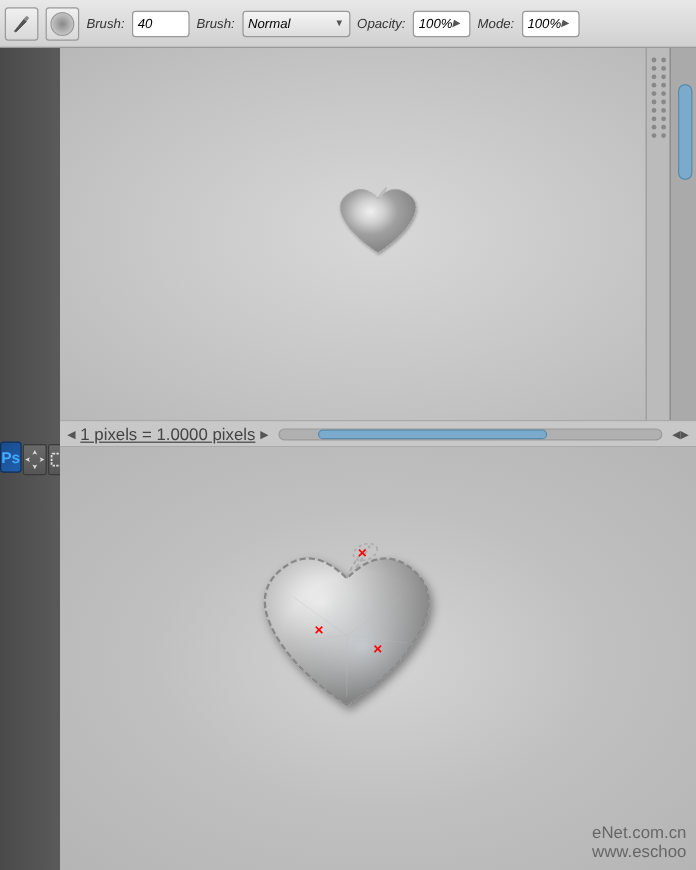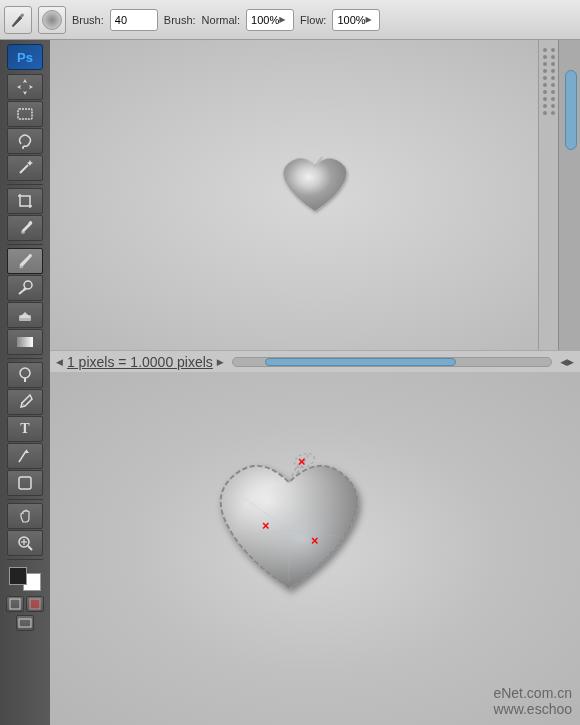--- a/index.html
+++ b/index.html
@@ -17,20 +17,21 @@
       width: 100%;
       height: 40px;
       background: linear-gradient(to bottom, #e8e8e8, #d0d0d0);
       border-bottom: 1px solid #999;
       display: flex;
       align-items: center;
       padding: 0 4px;
       gap: 6px;
       position: relative;
       z-index: 10;
+      font-style: italic;
     }
 
     .tool-icon-btn {
       width: 28px;
       height: 28px;
       background: linear-gradient(to bottom, #f0f0f0, #d8d8d8);
       border: 1px solid #999;
       border-radius: 3px;
       display: flex;
       align-items: center;
@@ -87,21 +88,20 @@
       width: 580px;
       height: 685px;
     }
 
     
     .left-toolbar {
       width: 50px;
       height: 685px;
       background: linear-gradient(to right, #4a4a4a, #5a5a5a);
       display: flex;
-      flex-direction: column;
       align-items: center;
       padding: 4px 0;
       gap: 1px;
       flex-shrink: 0;
     }
 
     .ps-logo {
       width: 36px;
       height: 26px;
       background: linear-gradient(135deg, #1a4a8a, #2060b0);
@@ -348,26 +348,30 @@
     </svg>
   </div>
   <div class="tool-icon-btn">
     <div class="brush-preview"></div>
   </div>
   <span class="toolbar-label">Brush:</span>
   <div class="toolbar-number-field">
     <span>40</span>
   </div>
   <span class="toolbar-label">Brush:</span>
-  <span class="toolbar-label">Normal:</span>
+  <div class="toolbar-dropdown">
+    <span>Normal</span>
+    <span class="toolbar-arrow">▼</span>
+  </div>
+  <span class="toolbar-label">Opacity:</span>
   <div class="toolbar-number-field">
     <span>100%</span>
     <span class="toolbar-arrow">▶</span>
   </div>
-  <span class="toolbar-label">Flow:</span>
+  <span class="toolbar-label">Mode:</span>
   <div class="toolbar-number-field">
     <span>100%</span>
     <span class="toolbar-arrow">▶</span>
   </div>
 </div>
 
 <div class="main-layout">
 
   <div class="left-toolbar">
     <div class="ps-logo">Ps</div>

